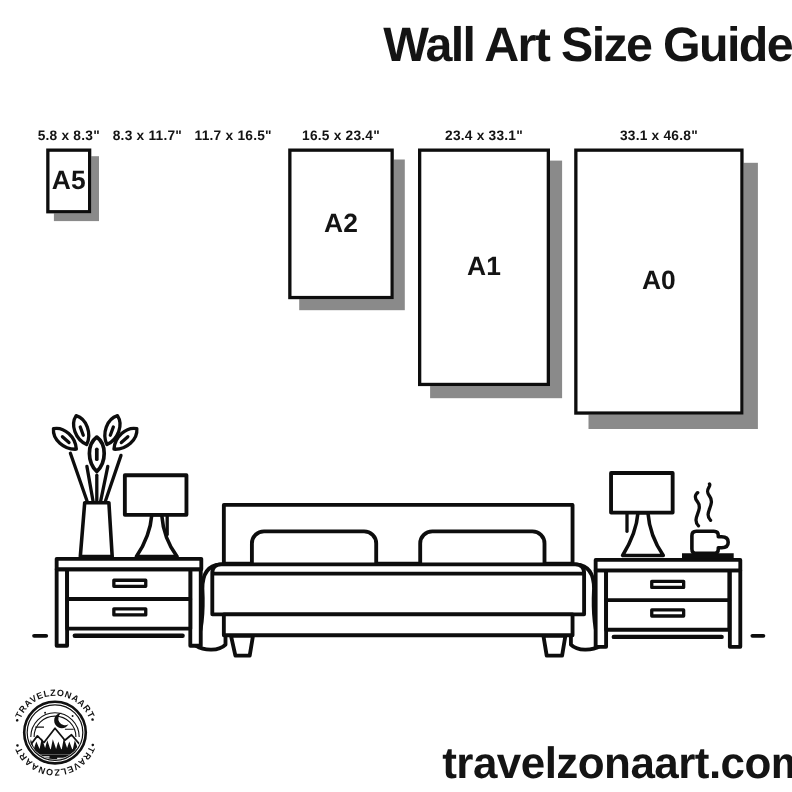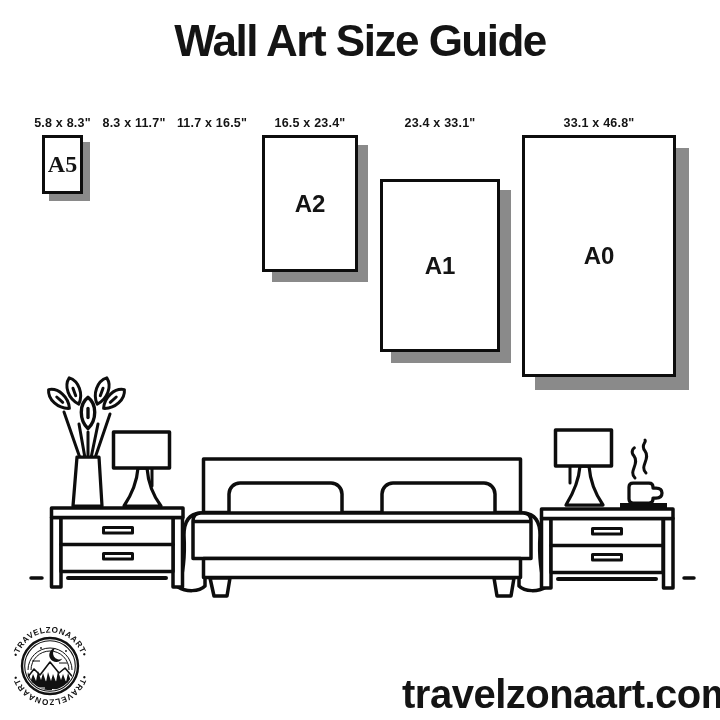--- a/index.html
+++ b/index.html
@@ -1,40 +1,40 @@
 <!DOCTYPE html>
 <html><head>
 <meta charset="utf-8">
 <style>
   html,body{margin:0;padding:0;background:#fff;}
   .canvas{
     position:relative;width:720px;height:720px;background:#ffffff;overflow:hidden;
     font-family:"Liberation Sans", sans-serif;color:#111;
   }
   .title{
-    position:absolute;top:16px;left:0;right:0;margin:0;text-align:center;
+    position:absolute;top:16px;left:0;right:0;margin:0;text-align:right;
     font-size:44px;font-weight:bold;letter-spacing:-1.5px;color:#141414;
   }
   
   .frame{position:absolute;top:111px;}
   .dim{
     height:24px;line-height:24px;text-align:center;white-space:nowrap;
     font-size:12.5px;font-weight:bold;letter-spacing:0.2px;color:#141414;
     position:relative;left:50%;transform:translateX(-50%);width:max-content;
   }
   .box{
     box-sizing:border-box;width:100%;border:3px solid #0d0d0d;background:#fff;
     display:flex;align-items:center;justify-content:center;
   }
   .letter{font-size:24px;font-weight:bold;color:#141414;}
-  .f-a5{left:42px;width:41px;}  .f-a5 .box{height:59px; box-shadow:7px 7px 0 #8a8a8a;font-family:Liberation Serif, serif;}
+  .f-a5{left:42px;width:41px;}  .f-a5 .box{height:59px; box-shadow:7px 7px 0 #8a8a8a;}
   .f-a4{left:103px;width:62px;} .f-a4 .box{height:77px; box-shadow:8px 8px 0 #8a8a8a;}
   .f-a3{left:174px;width:76px;} .f-a3 .box{height:108px;box-shadow:8px 8px 0 #8a8a8a;}
   .f-a2{left:262px;width:96px;} .f-a2 .box{height:137px;box-shadow:10px 10px 0 #8a8a8a;}
-  .f-a1{left:380px;width:120px;}.f-a1 .box{height:173px;box-shadow:11px 11px 0 #8a8a8a;margin-top:44px;}
+  .f-a1{left:380px;width:120px;}.f-a1 .box{height:216px;box-shadow:11px 11px 0 #8a8a8a;}
   .f-a0{left:522px;width:154px;}.f-a0 .box{height:242px;box-shadow:13px 13px 0 #8a8a8a;}
   
   .scene{position:absolute;left:0;top:0;width:720px;height:720px;}
   .logo{position:absolute;left:0;top:616px;width:100px;height:100px;}
   .website{
     position:absolute;left:402px;top:672px;font-size:40px;font-weight:bold;
     letter-spacing:-0.5px;color:#141414;white-space:nowrap;
   }
 </style>
 </head>

